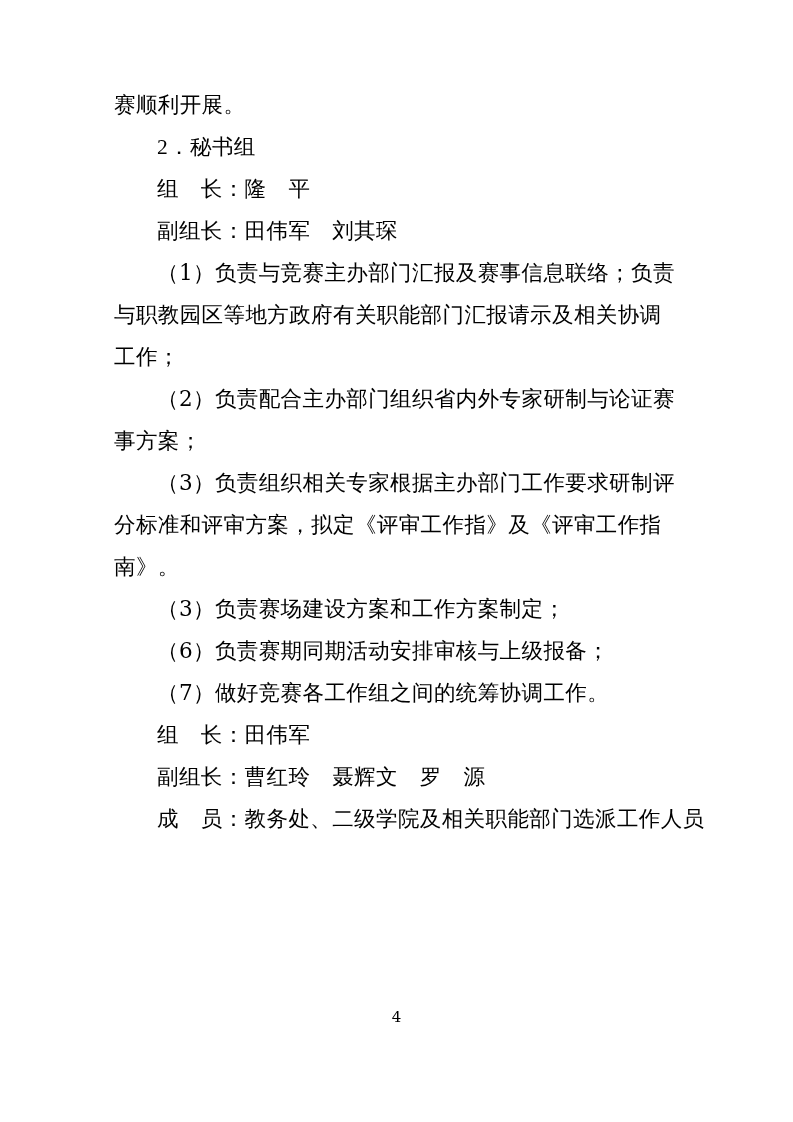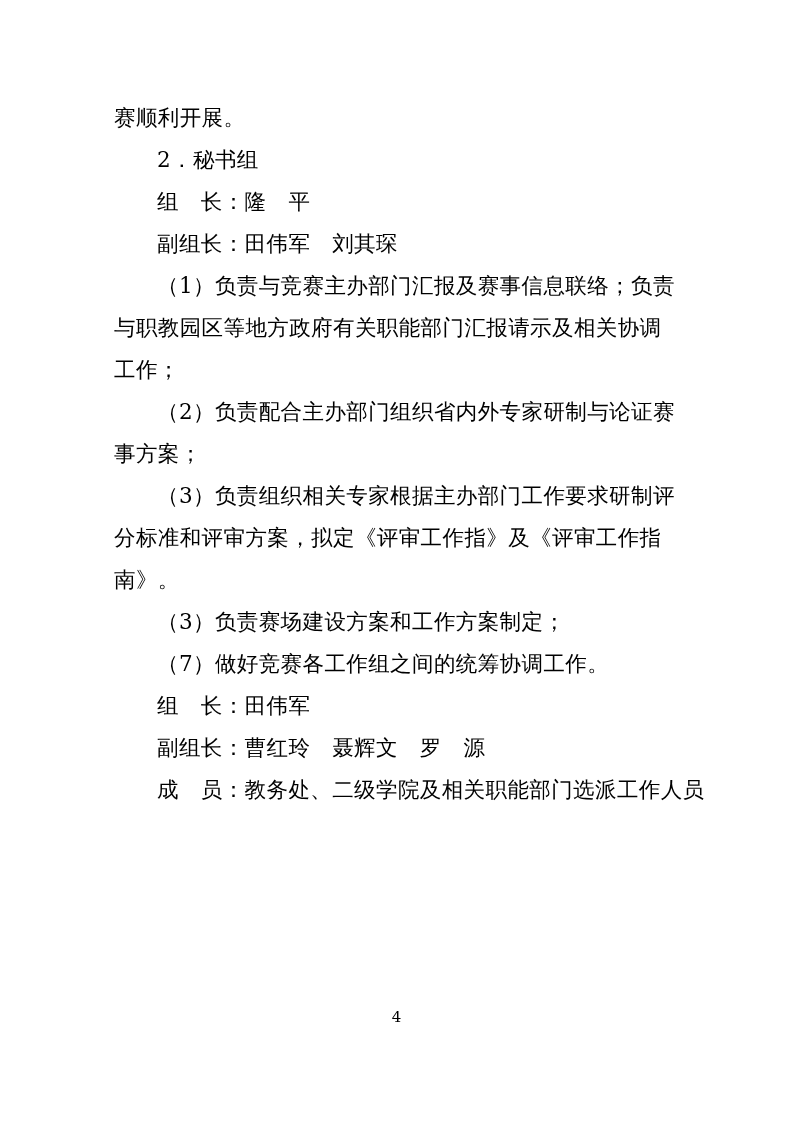--- a/index.html
+++ b/index.html
@@ -20,34 +20,34 @@
     left: 0;
     top: 0;
     width: 793px;
     height: 1122px;
   }
   .content {
     position: absolute;
     left: 114px;
     top: 84px;
     width: 566px;
-    margin-top: 13px;
   }
   .line {
     font-size: 21.5px;
     line-height: 42px;
     letter-spacing: 0.4px;
     white-space: pre;
     text-align: justify;
   }
   .indent1 {
     padding-left: 43px;
   }
   .indent-num {
     padding-left: 43px;
+    font-family: Liberation Serif, serif;
   }
   .page-number {
     position: absolute;
     left: 0;
     top: 1008px;
     width: 793px;
     text-align: center;
     font-size: 15px;
     font-family: "DejaVu Serif", "Liberation Serif", serif;
   }
@@ -63,19 +63,20 @@
       <div class="line indent1">副组长：田伟军　刘其琛</div>
       <div class="line indent1">（1）负责与竞赛主办部门汇报及赛事信息联络；负责</div>
       <div class="line">与职教园区等地方政府有关职能部门汇报请示及相关协调</div>
       <div class="line">工作；</div>
       <div class="line indent1">（2）负责配合主办部门组织省内外专家研制与论证赛</div>
       <div class="line">事方案；</div>
       <div class="line indent1">（3）负责组织相关专家根据主办部门工作要求研制评</div>
       <div class="line">分标准和评审方案，拟定《评审工作指》及《评审工作指</div>
       <div class="line">南》。</div>
       <div class="line indent1">（3）负责赛场建设方案和工作方案制定；</div>
+      <div class="line indent1">（6）负责赛期同期活动安排审核与上级报备；</div>
       <div class="line indent1">（7）做好竞赛各工作组之间的统筹协调工作。</div>
       <div class="line indent1">组　长：田伟军</div>
       <div class="line indent1">副组长：曹红玲　聂辉文　罗　源</div>
       <div class="line indent1">成　员：教务处、二级学院及相关职能部门选派工作人员</div>
     </div>
   <div class="page-number">4</div>
 </div>
 
 </body></html>

